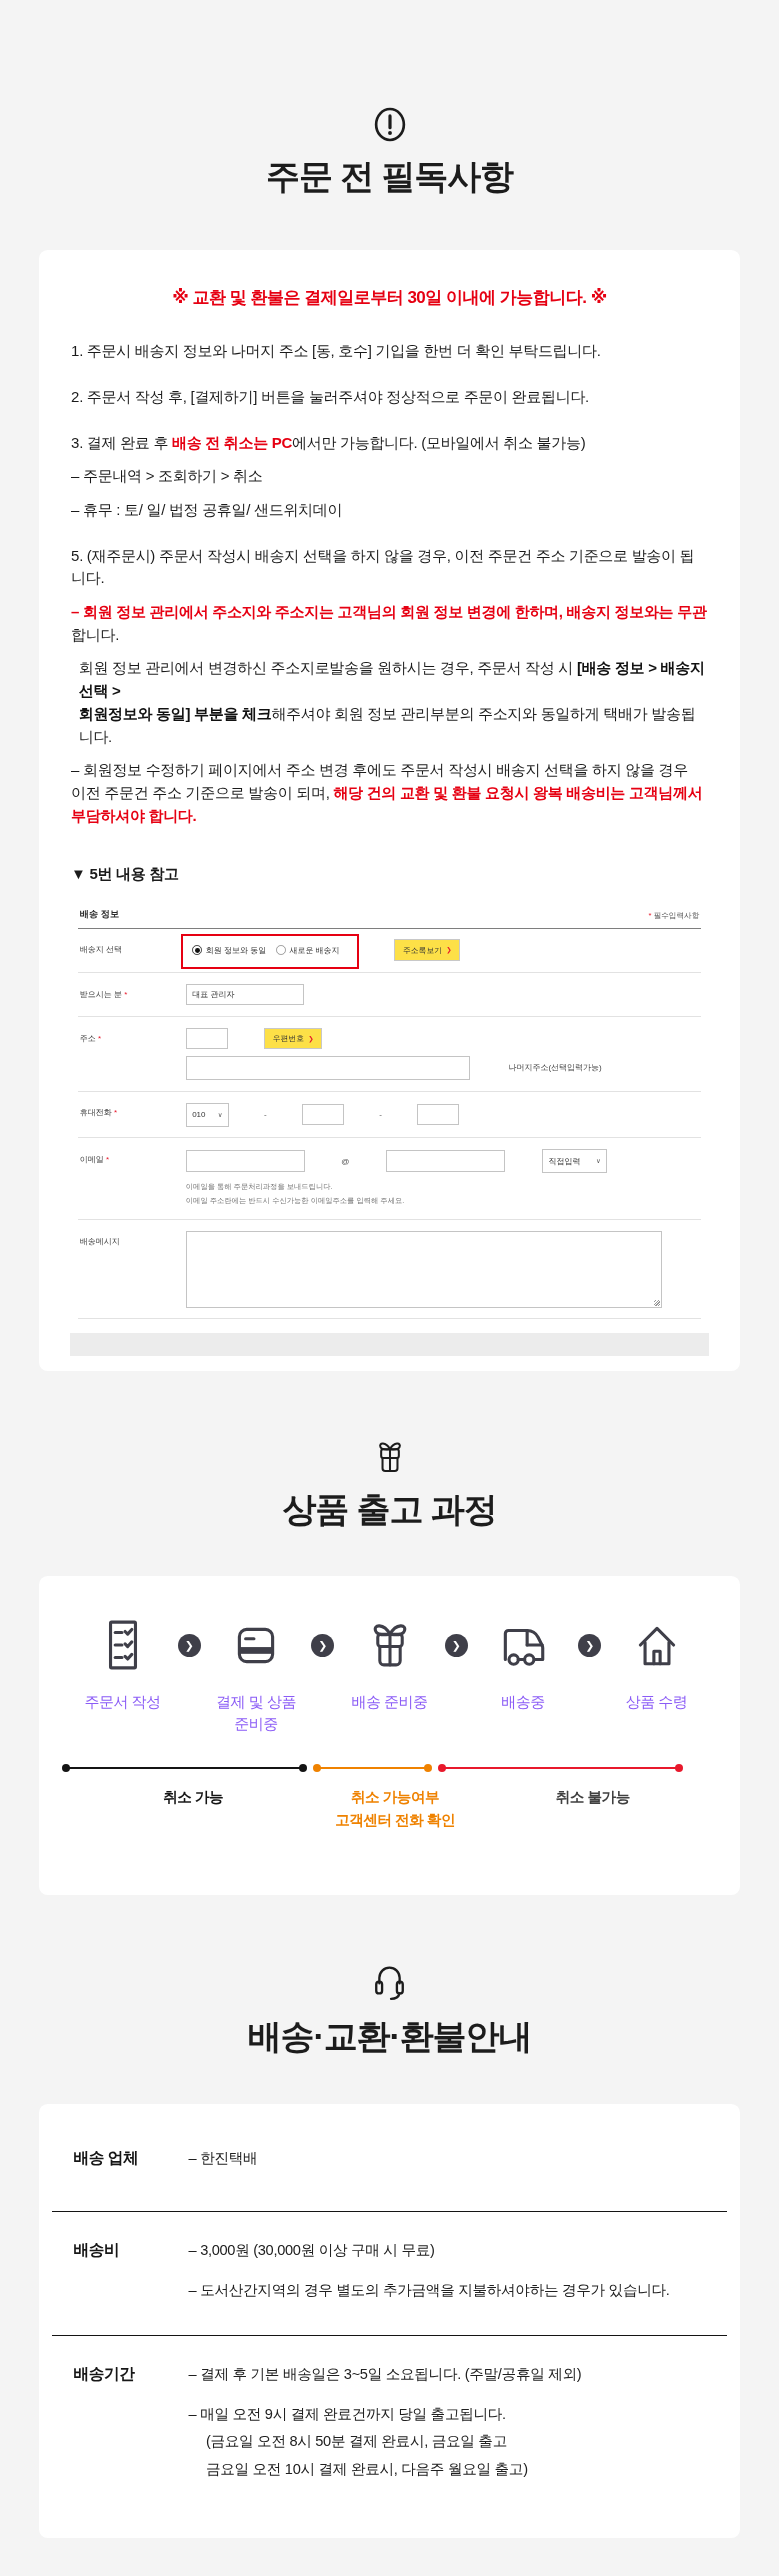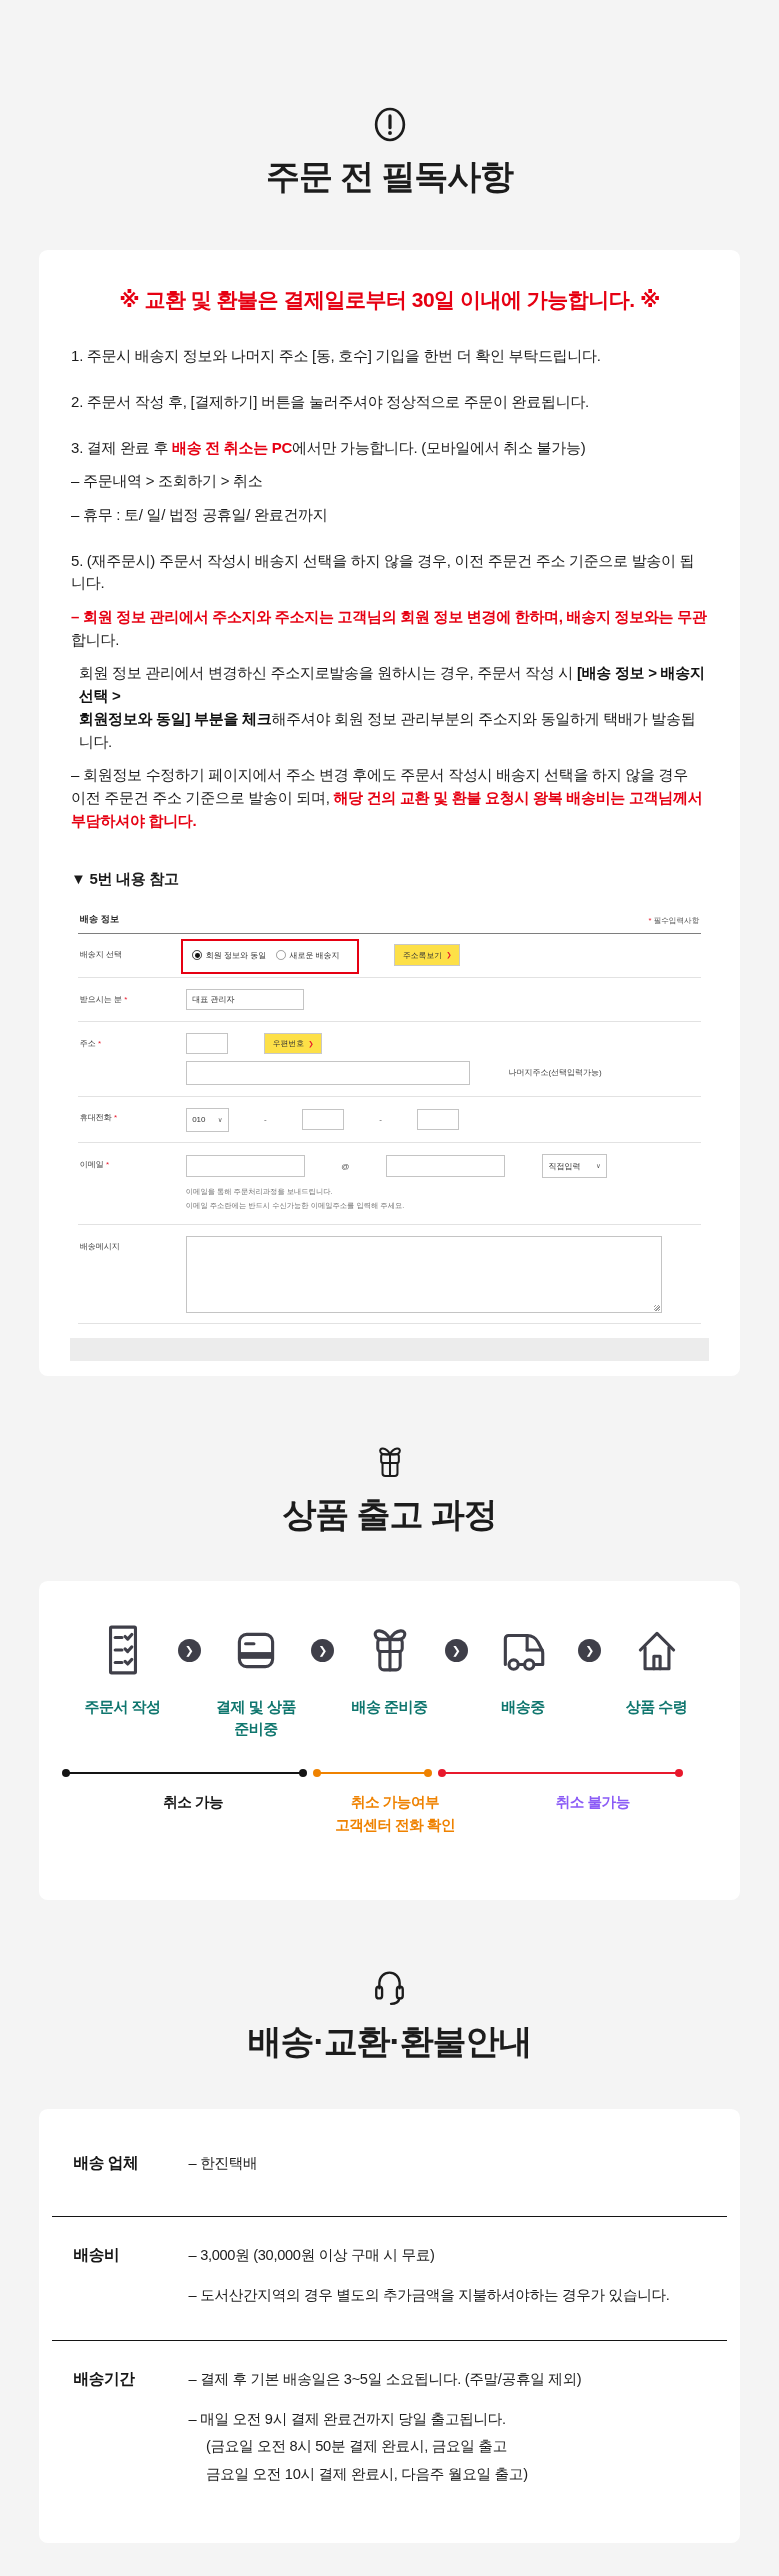--- a/index.html
+++ b/index.html
@@ -25,21 +25,21 @@
   .card {
     background: #fff; border-radius: 8.7px;
     margin: 0 39px;
   }
   .notice-card { margin-top: 50px; padding: 36px 31px 15px; }
   .process-card { margin-top: 43px; padding: 42px 0 47px; }
   .info-card { margin-top: 44px; padding: 16px 13px 21.6px; }
 
   
   .red-head {
-    text-align: center; color: #e60012; font-weight: 800; font-size: 21px;
+    text-align: center; color: #e60012; font-weight: 800; font-size: 17px;
     margin-bottom: 31px; letter-spacing: -0.5px;
   }
   .notice-body { padding: 0 1.1px; }
   .notice-body p { font-size: 15px; line-height: 1.52; letter-spacing: -0.3px; }
   .notice-body .item { margin-bottom: 10.8px; }
   .notice-body .gap { margin-top: 23px; }
   .notice-body .sub { margin-bottom: 10.8px; }
   .notice-body .pre { white-space: pre-line; }
   .notice-body .indent { padding-left: 7.6px; }
   .rb { color: #e60012; font-weight: 800; }
@@ -115,21 +115,21 @@
   .resize-grip {
     position: absolute; right: 1.1px; bottom: 1.1px; width: 6px; height: 6px;
     background: repeating-linear-gradient(135deg, transparent 0 1.1px, #999 1.1px 1.9px);
   }
   .form-foot { height: 23px; background: #ececec; margin: 14px -7.6px 0; }
 
   
   .steps { display: flex; align-items: flex-start; justify-content: space-between; padding: 0 37px; }
   .step { width: 93px; text-align: center; }
   .step .picon { display: block; margin: 0 auto 18.4px; }
-  .step-label { font-size: 15px; font-weight: 700; line-height: 1.5; letter-spacing: -0.5px; white-space: pre-line; color: #0f766e; }
+  .step-label { font-size: 15px; font-weight: 400; line-height: 1.5; letter-spacing: -0.5px; white-space: pre-line; color: #8b5cf6; }
   .chev {
     width: 23px; height: 23px; border-radius: 50%; background: #3f3f49;
     color: #fff; font-size: 10.8px; font-weight: 700;
     display: flex; align-items: center; justify-content: center; margin-top: 16px; flex: none;
   }
   .timeline { position: relative; margin: 31px 0 0; height: 81px; }
   .tl-bars { display: flex; align-items: center; padding: 0 25px; gap: 10.8px; }
   .tl-bar { position: relative; height: 2.2px; }
   .tl-bar::before, .tl-bar::after {
     content: ""; position: absolute; top: 50%; width: 8px; height: 8px;
@@ -139,21 +139,21 @@
   .tl-black { background: #141414; width: 37%; }
   .tl-orange { background: #ef8200; width: 17.5%; }
   .tl-red { background: #e8192c; width: 37%; }
   .tl-label {
     position: absolute; top: 19.5px; transform: translateX(-50%);
     font-size: 14.6px; font-weight: 700; letter-spacing: -0.5px;
     text-align: center; line-height: 1.55; white-space: pre-line;
   }
   .tl-label.l1 { left: 22%; color: #141414; }
   .tl-label.l2 { left: 50.8%; color: #ef8200; }
-  .tl-label.l3 { left: 79%; color: #8b5cf6; }
+  .tl-label.l3 { left: 79%; color: #404040; }
 
   
   .info-row { display: flex; padding: 25px 8.7px 21.6px 21.6px; }
   .info-row + .info-row { border-top: 1.6px solid #141414; }
   .info-label { width: 115px; flex: none; font-size: 15.7px; font-weight: 800; letter-spacing: -0.5px; padding-top: 3.2px; color: #161616; }
   .info-val { flex: 1; font-size: 14.6px; letter-spacing: -0.3px; color: #202020; }
   .info-val p {
     white-space: pre-line; line-height: 1.9;
     padding-left: 17.3px; text-indent: -17.3px; margin-bottom: 12px;
   }
@@ -176,21 +176,21 @@
     </div>
 
     <div class="card notice-card">
       <p class="red-head">※ 교환 및 환불은 결제일로부터 30일 이내에 가능합니다. ※</p>
 
       <div class="notice-body">
         <p class="item">1. 주문시 배송지 정보와 나머지 주소 [동, 호수] 기입을 한번 더 확인 부탁드립니다.</p>
         <p class="item gap">2. 주문서 작성 후, [결제하기] 버튼을 눌러주셔야 정상적으로 주문이 완료됩니다.</p>
         <p class="item gap"><span>3. 결제 완료 후 </span><span class="rb">배송 전 취소는 PC</span><span>에서만 가능합니다. (모바일에서 취소 불가능)</span></p>
         <p class="sub">– 주문내역 &gt; 조회하기 &gt; 취소</p>
-        <p class="sub">– 휴무 : 토/ 일/ 법정 공휴일/ 완료건까지</p>
+        <p class="sub">– 휴무 : 토/ 일/ 법정 공휴일/ 샌드위치데이</p>
         <p class="item gap">5. (재주문시) 주문서 작성시 배송지 선택을 하지 않을 경우, 이전 주문건 주소 기준으로 발송이 됩니다.</p>
         <p class="sub pre"><span class="rb">– 회원 정보 관리에서 주소지와 주소지는 고객님의 회원 정보 변경에 한하며, 배송지 정보와는 무관</span><span>합니다.</span></p>
         <p class="sub pre indent"><span>회원 정보 관리에서 변경하신 주소지로발송을 원하시는 경우, 주문서 작성 시 </span><span class="bb">[배송 정보 &gt; 배송지 선택 &gt;
 회원정보와 동일] 부분을 체크</span><span>해주셔야 회원 정보 관리부분의 주소지와 동일하게 택배가 발송됩니다.</span></p>
         <p class="sub pre"><span>– 회원정보 수정하기 페이지에서 주소 변경 후에도 주문서 작성시 배송지 선택을 하지 않을 경우
 이전 주문건 주소 기준으로 발송이 되며, </span><span class="rb">해당 건의 교환 및 환불 요청시 왕복 배송비는 고객님께서
 부담하셔야 합니다.</span></p>
         <p class="refnote">▼ 5번 내용 참고</p>
       </div>
 

